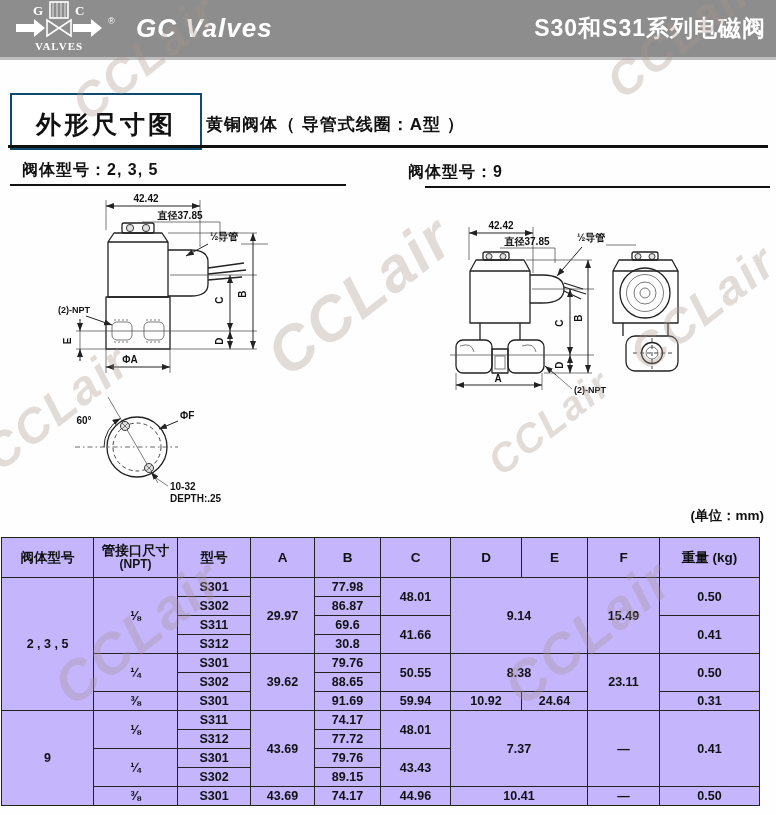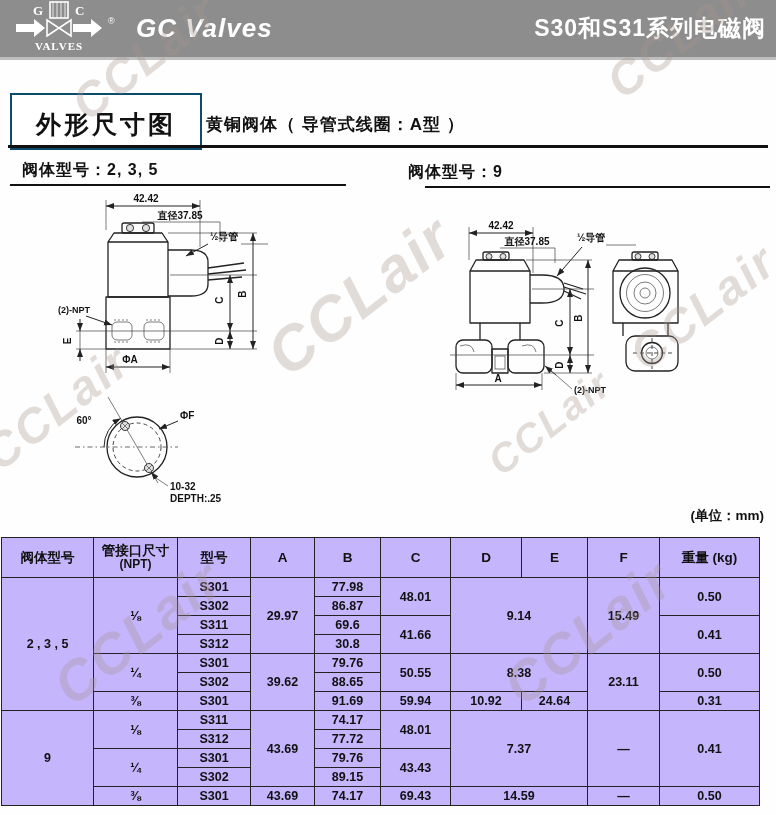--- a/index.html
+++ b/index.html
@@ -373,22 +373,22 @@
     </tr>
     <tr>
       <td>S302</td>
       <td>89.15</td>
     </tr>
     <tr>
       <td class="frac">⅜</td>
       <td>S301</td>
       <td>43.69</td>
       <td>74.17</td>
-      <td>69.43</td>
-      <td colspan="2">14.59</td>
+      <td>44.96</td>
+      <td colspan="2">10.41</td>
       <td>—</td>
       <td>0.50</td>
     </tr>
   </tbody>
     </table>
 
   <div class="wm" style="left:60px;  top:30px;">CCLair</div>
   <div class="wm" style="left:595px; top:8px;">CCLair</div>
   <div class="wm" style="left:252px; top:260px; font-size:62px;">CCLair</div>
   <div class="wm" style="left:-28px; top:380px;">CCLair</div>

